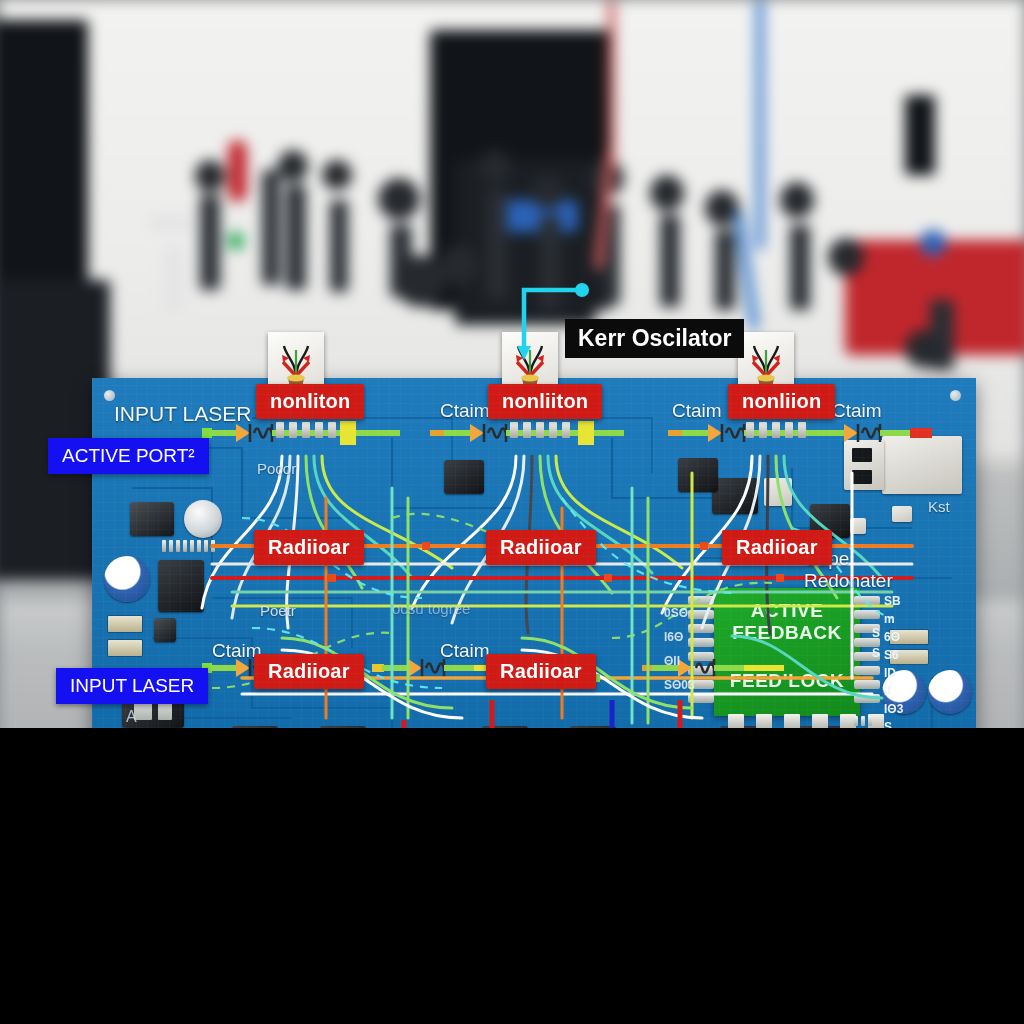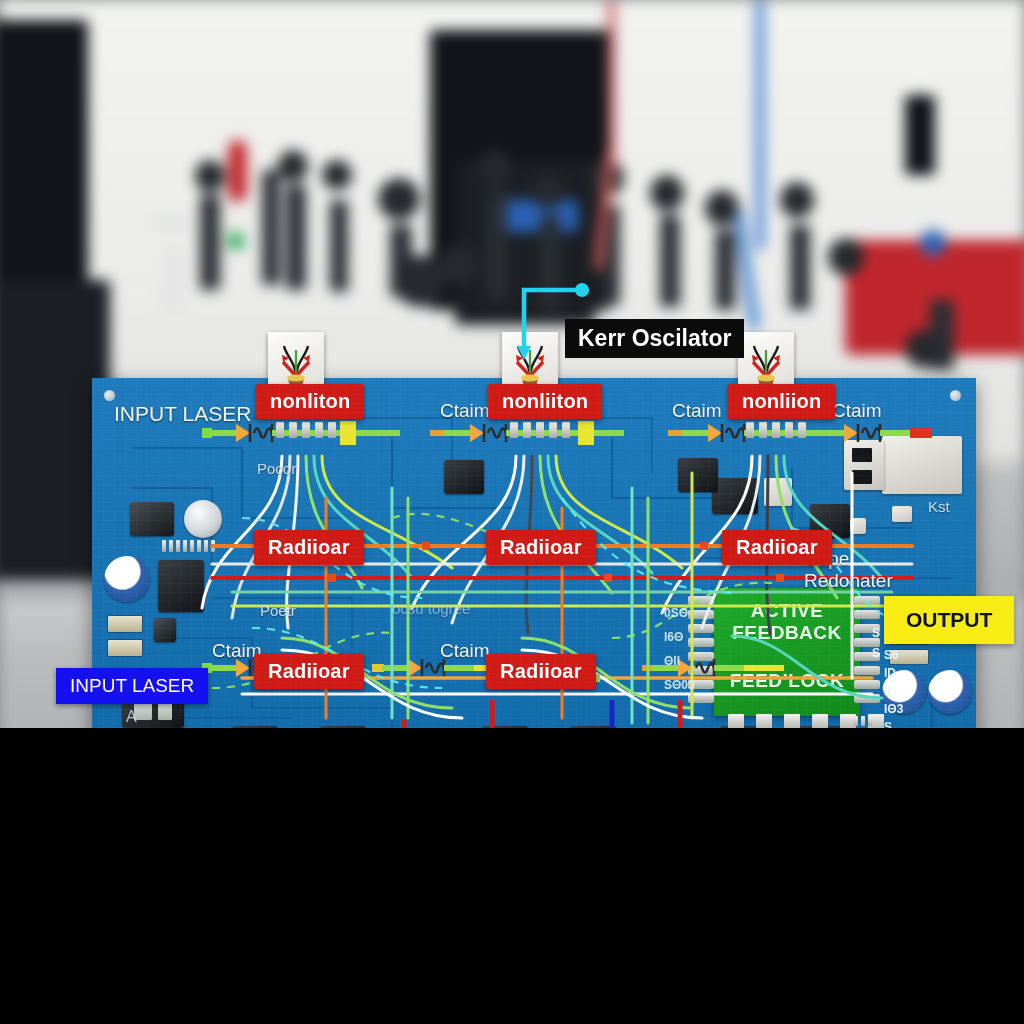--- a/index.html
+++ b/index.html
@@ -577,18 +577,18 @@
   </svg>
 
   <svg class="overlay">
     <path d="M581 290 H524 V348" stroke="#22d3ee" stroke-width="4.5" fill="none"></path>
     <circle cx="582" cy="290" r="7" fill="#22d3ee"></circle>
     <path d="M524 360 l-7 -14 h14 z" fill="#22d3ee"></path>
   </svg>
 
   <div class="lbl-black" style="left:565px;top:319px;">Kerr Oscilator</div>
 
+  <div class="lbl-blue" style="left:48px;top:438px;">ACTIVE PORT²</div>
 
   <div class="lbl-blue" style="left:56px;top:668px;">INPUT LASER</div>
 
-  <div class="lbl-yellow" style="left:884px;top:596px;">OUTPUT</div>
 
 </div>
 
 </body></html>

